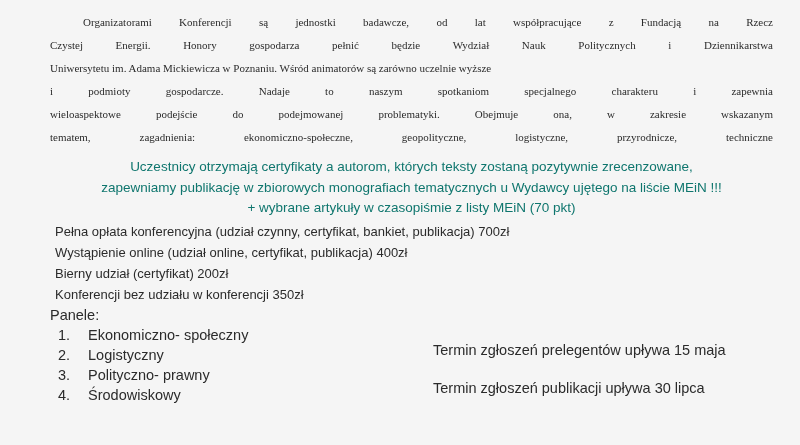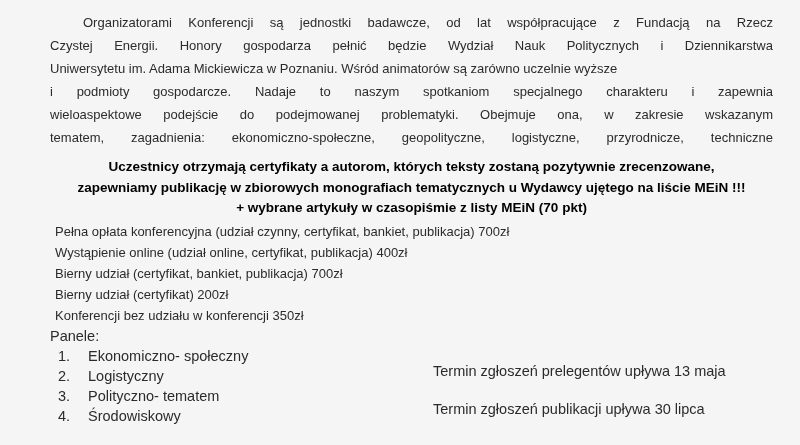--- a/index.html
+++ b/index.html
@@ -17,42 +17,43 @@
     -webkit-font-smoothing: antialiased;
   }
   .content {
     position: absolute;
     left: 50px;
     top: 11px;
     width: 723px;
   }
   
   .intro {
-    font-size: 13px;
+    font-size: 11px;
     line-height: 23px;
+    font-family: Liberation Serif, serif;
   }
   .intro-line {
     text-align: justify;
     text-align-last: justify;
     -moz-text-align-last: justify;
     white-space: nowrap;
   }
   .intro-line[data-index="1"] { text-indent: 33px; }
   .intro-line[data-index="3"],
   .intro-line[data-index="7"] {
     text-align-last: left;
     -moz-text-align-last: left;
   }
   
   .highlight {
     margin-top: 8px;
-    font-weight: bold;
+    font-weight: normal;
     font-size: 13.5px;
     line-height: 20.5px;
-    color: #000000;
+    color: #0f766e;
   }
   .hl-line {
     text-align: center;
     white-space: nowrap;
   }
   
   .fees {
     margin-top: 2px;
     margin-left: 5px;
     font-size: 13px;
@@ -106,42 +107,41 @@
 
     <div class="hl-line" data-index="1">Uczestnicy otrzymają certyfikaty a autorom, których teksty zostaną pozytywnie zrecenzowane,</div>
         <div class="hl-line" data-index="2">zapewniamy publikację w zbiorowych monografiach tematycznych u Wydawcy ujętego na liście MEiN !!!</div>
         <div class="hl-line" data-index="3">+ wybrane artykuły w czasopiśmie z listy MEiN (70 pkt)</div>
       </div>
 
     <div class="fees">
 
     <div class="fee-item" data-index="1">Pełna opłata konferencyjna (udział czynny, certyfikat, bankiet, publikacja) 700zł</div>
         <div class="fee-item" data-index="2">Wystąpienie online (udział online, certyfikat, publikacja) 400zł</div>
-        <div class="fee-item" data-index="3">Bierny udział (certyfikat, bankiet, publikacja) 700zł</div>
         <div class="fee-item" data-index="4">Bierny udział (certyfikat) 200zł</div>
         <div class="fee-item" data-index="5">Konferencji bez udziału w konferencji 350zł</div>
       </div>
 
     <div class="panels">
       <div class="panels-heading">Panele:</div>
       <div class="panel-list">
 
       <div class="panel-row" data-index="1">
             <span class="panel-num">1.</span>
             <span class="panel-label">Ekonomiczno- społeczny</span>
             <span class="panel-deadline"></span>
           </div>
           <div class="panel-row" data-index="2">
             <span class="panel-num">2.</span>
             <span class="panel-label">Logistyczny</span>
-            <span class="panel-deadline">Termin zgłoszeń prelegentów upływa 13 maja</span>
+            <span class="panel-deadline">Termin zgłoszeń prelegentów upływa 15 maja</span>
           </div>
           <div class="panel-row" data-index="3">
             <span class="panel-num">3.</span>
-            <span class="panel-label">Polityczno- tematem</span>
+            <span class="panel-label">Polityczno- prawny</span>
             <span class="panel-deadline"></span>
           </div>
           <div class="panel-row" data-index="4">
             <span class="panel-num">4.</span>
             <span class="panel-label">Środowiskowy</span>
             <span class="panel-deadline">Termin zgłoszeń publikacji upływa 30 lipca</span>
           </div>
         </div>
     </div>
 

